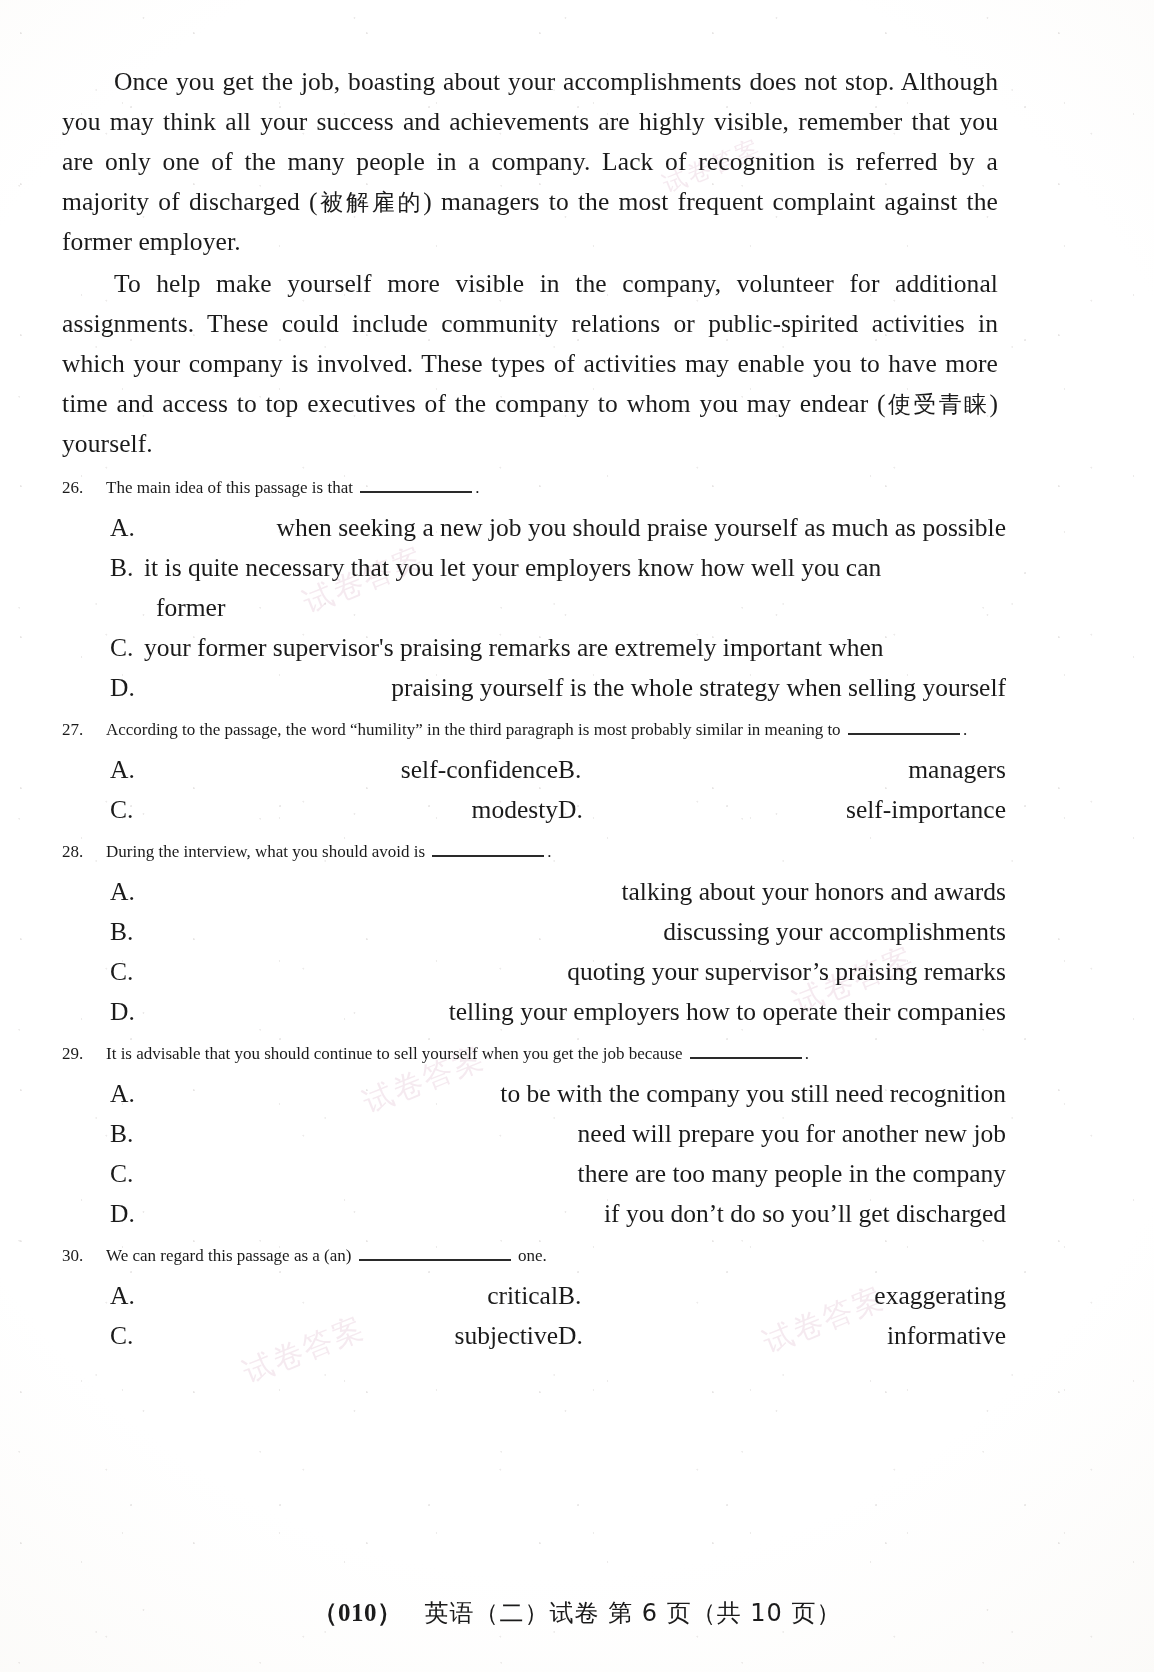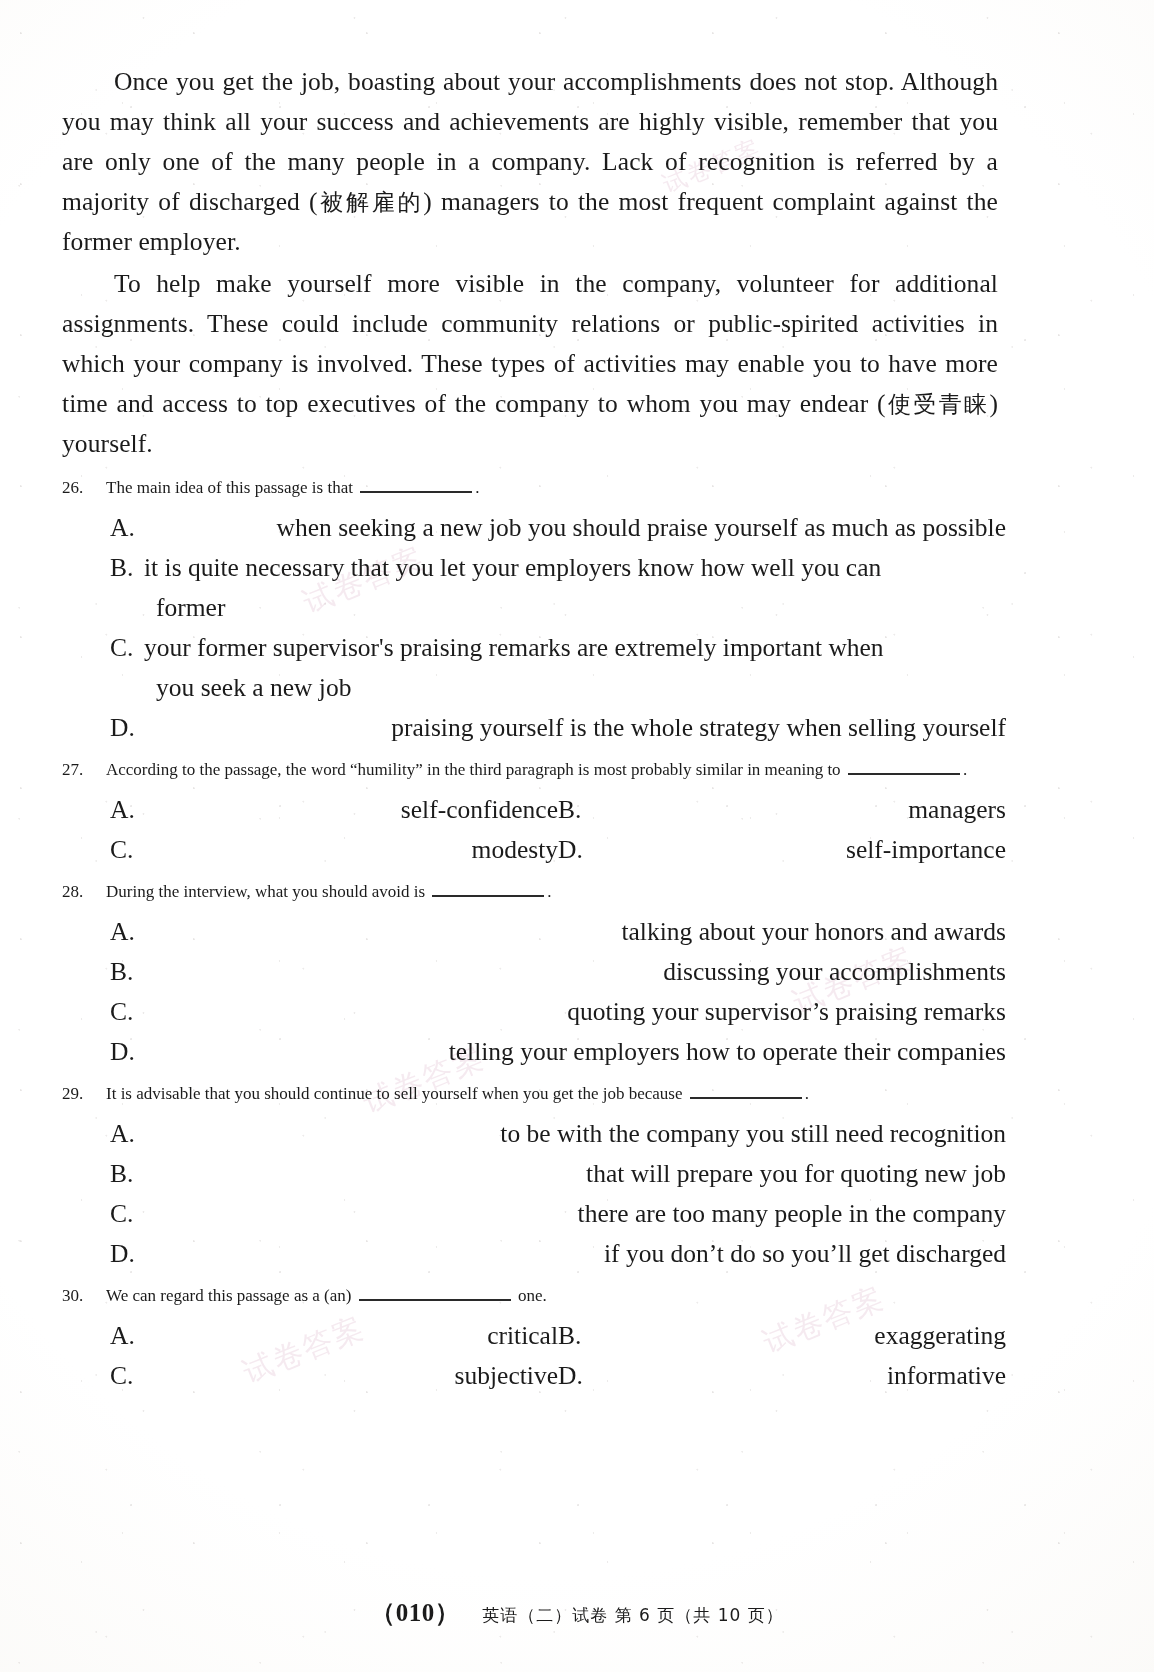--- a/index.html
+++ b/index.html
@@ -157,21 +157,21 @@
     font-size: 25px;
   }
   #footer .code {
     font-family: "Liberation Serif", serif;
     font-weight: bold;
     letter-spacing: .5px;
     margin-top: 40px;
   }
   #footer .cn {
     font-family: "DejaVu Sans", sans-serif;
-    font-size: 17px;
+    font-size: 24px;
     margin-left: 22px;
     letter-spacing: 1px;
     margin-top: 47px;
   }
 </style>
 </head>
 <body>
 
 <div id="paper"></div>
 <div id="speckle"></div>
@@ -200,21 +200,20 @@
         </div>
         <div class="opt">
           <span class="optlabel">B.</span>
           <span class="opttext">it is quite necessary that you let your employers know how well you can</span>
         </div>
         <div class="optcont">former</div>
         <div class="opt">
           <span class="optlabel">C.</span>
           <span class="opttext">your former supervisor's praising remarks are extremely important when</span>
         </div>
-        <div class="optcont">you seek a new job</div>
         <div class="opt">
           <span class="optlabel">D.</span>
           <span class="opttext nojust">praising yourself is the whole strategy when selling yourself</span>
         </div>
       </div>
       <div class="qblock">
         <div class="qline">
           <span class="qnum">27.</span>
           <span class="qtext">According to the passage, the word “humility” in the third paragraph is most probably similar in meaning to <span class="blank short"></span>.</span>
         </div>
@@ -265,21 +264,21 @@
         <div class="qline">
           <span class="qnum">29.</span>
           <span class="qtext">It is advisable that you should continue to sell yourself when you get the job because <span class="blank short"></span>.</span>
         </div>
         <div class="opt">
           <span class="optlabel">A.</span>
           <span class="opttext nojust">to be with the company you still need recognition</span>
         </div>
         <div class="opt">
           <span class="optlabel">B.</span>
-          <span class="opttext nojust">that will prepare you for quoting new job</span>
+          <span class="opttext nojust">need will prepare you for another new job</span>
         </div>
         <div class="opt">
           <span class="optlabel">C.</span>
           <span class="opttext nojust">there are too many people in the company</span>
         </div>
         <div class="opt">
           <span class="optlabel">D.</span>
           <span class="opttext nojust">if you don’t do so you’ll get discharged</span>
         </div>
       </div>

